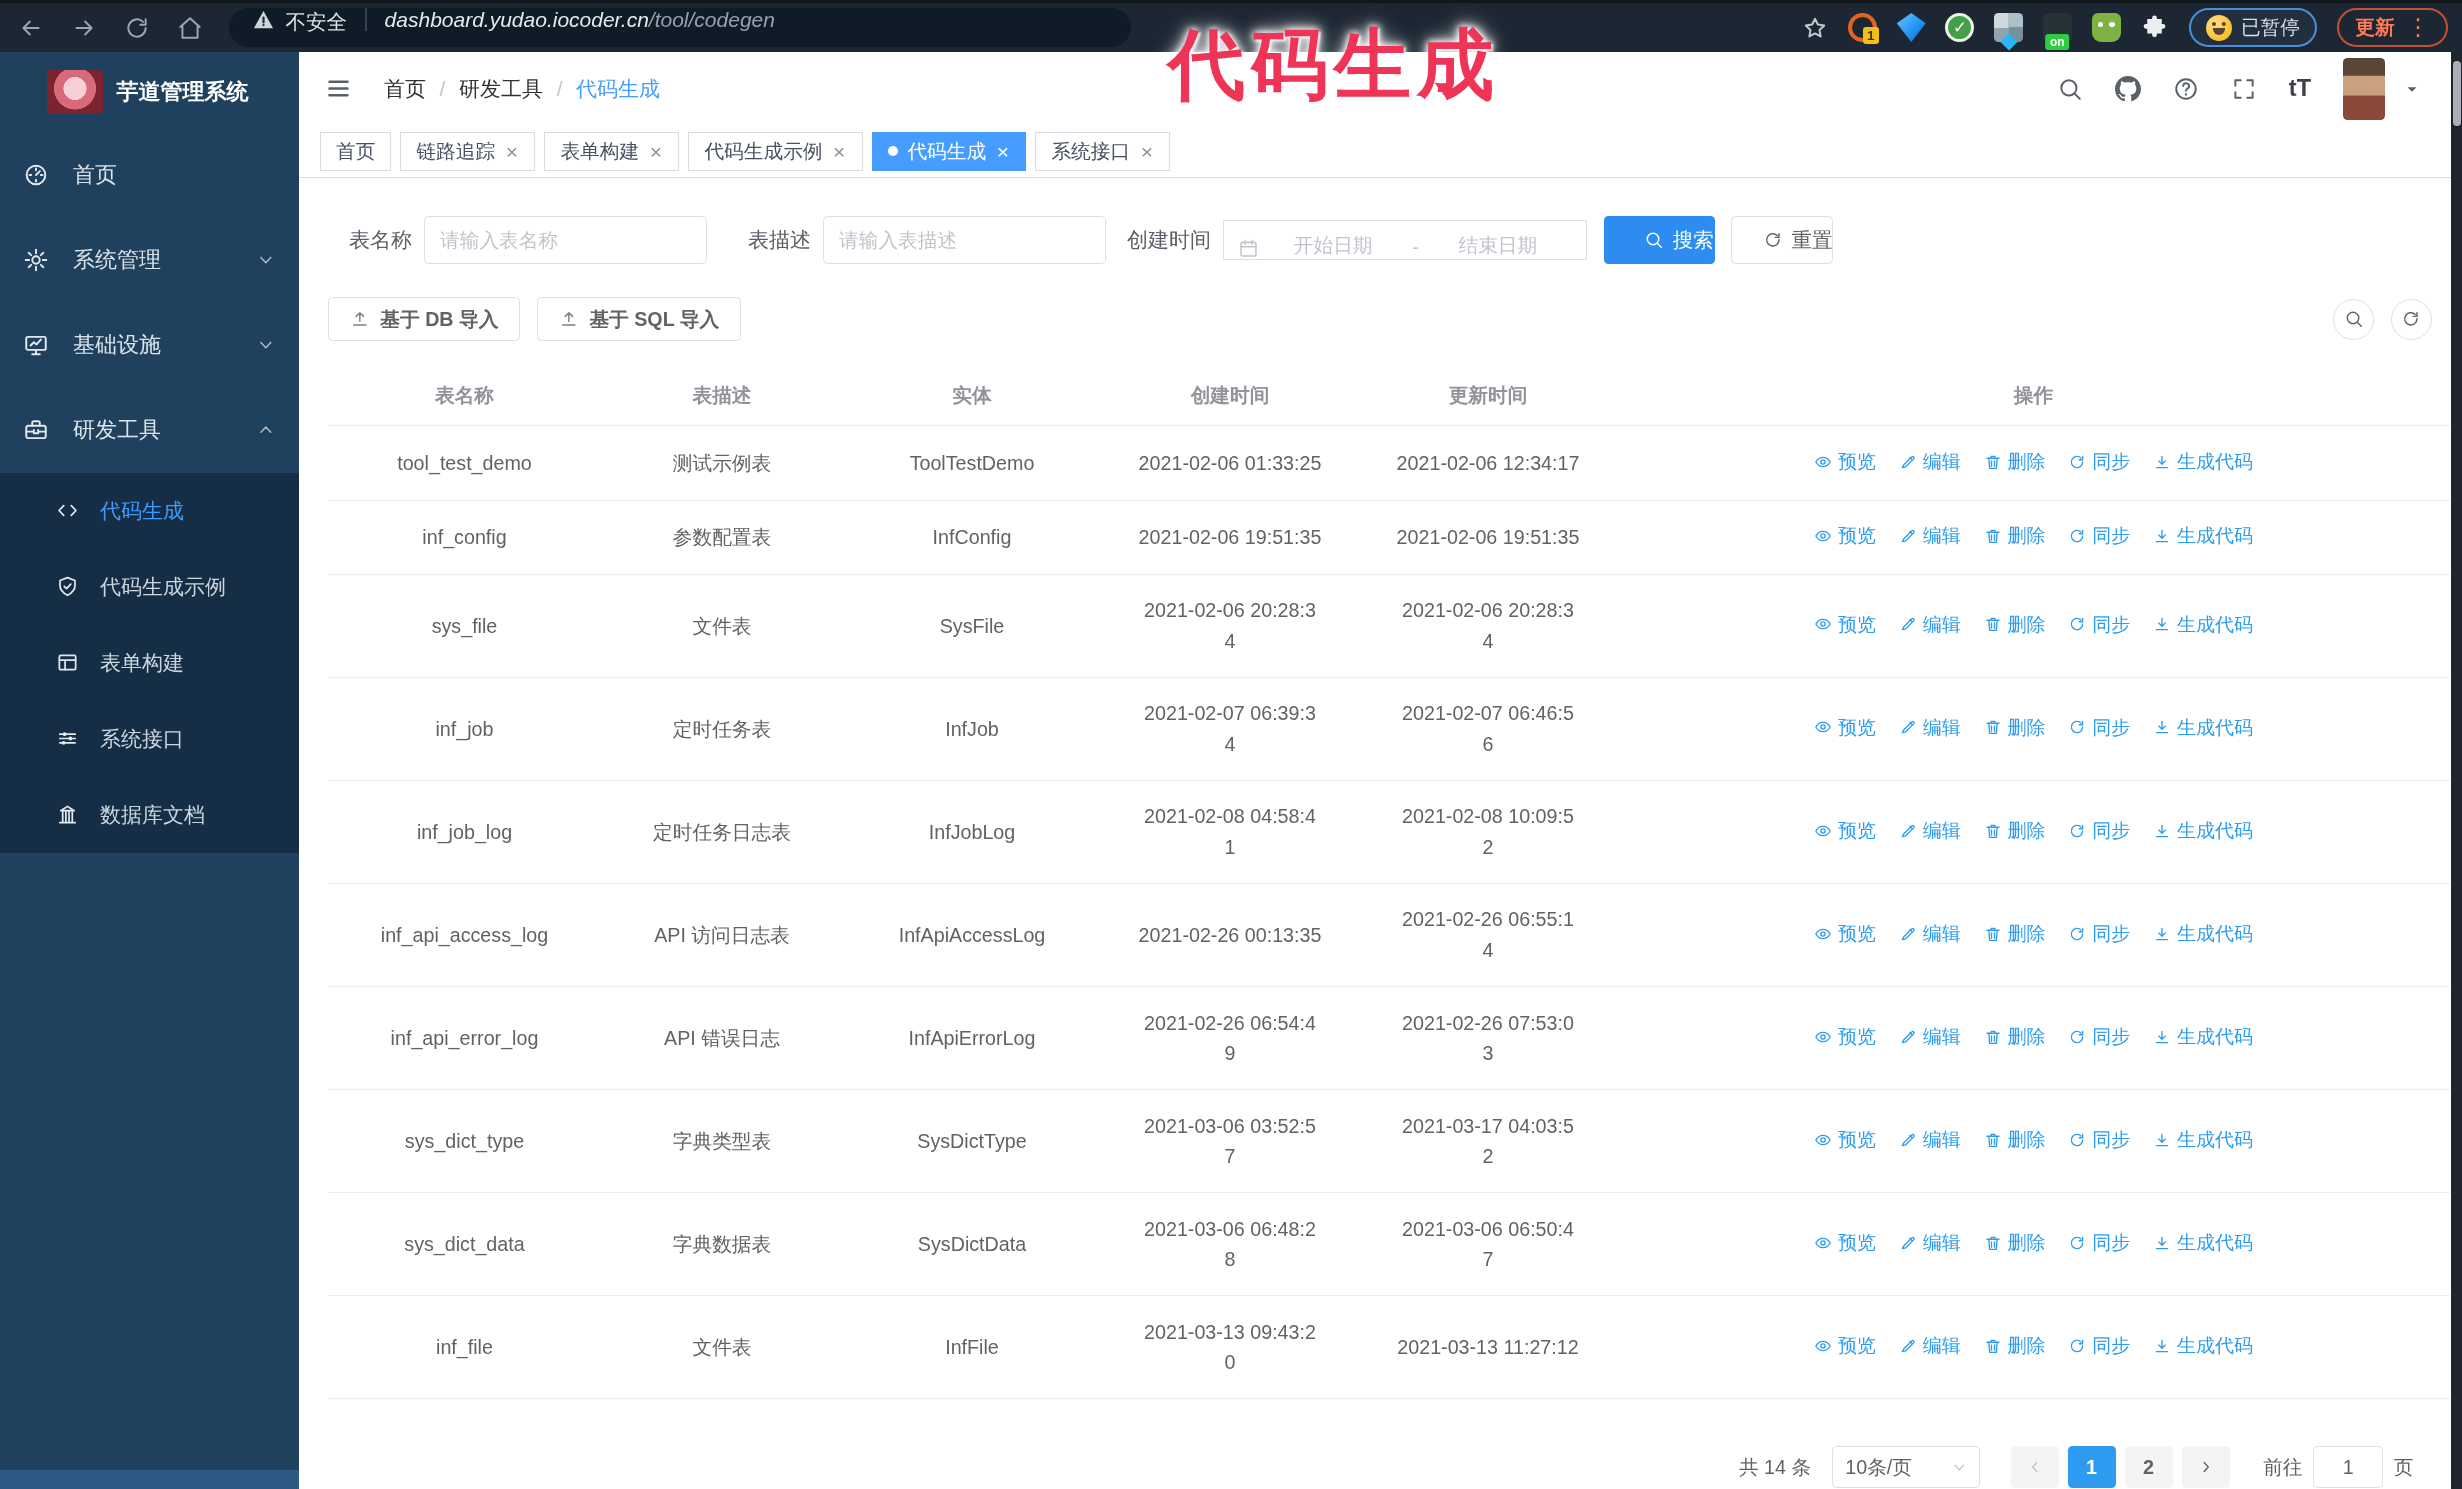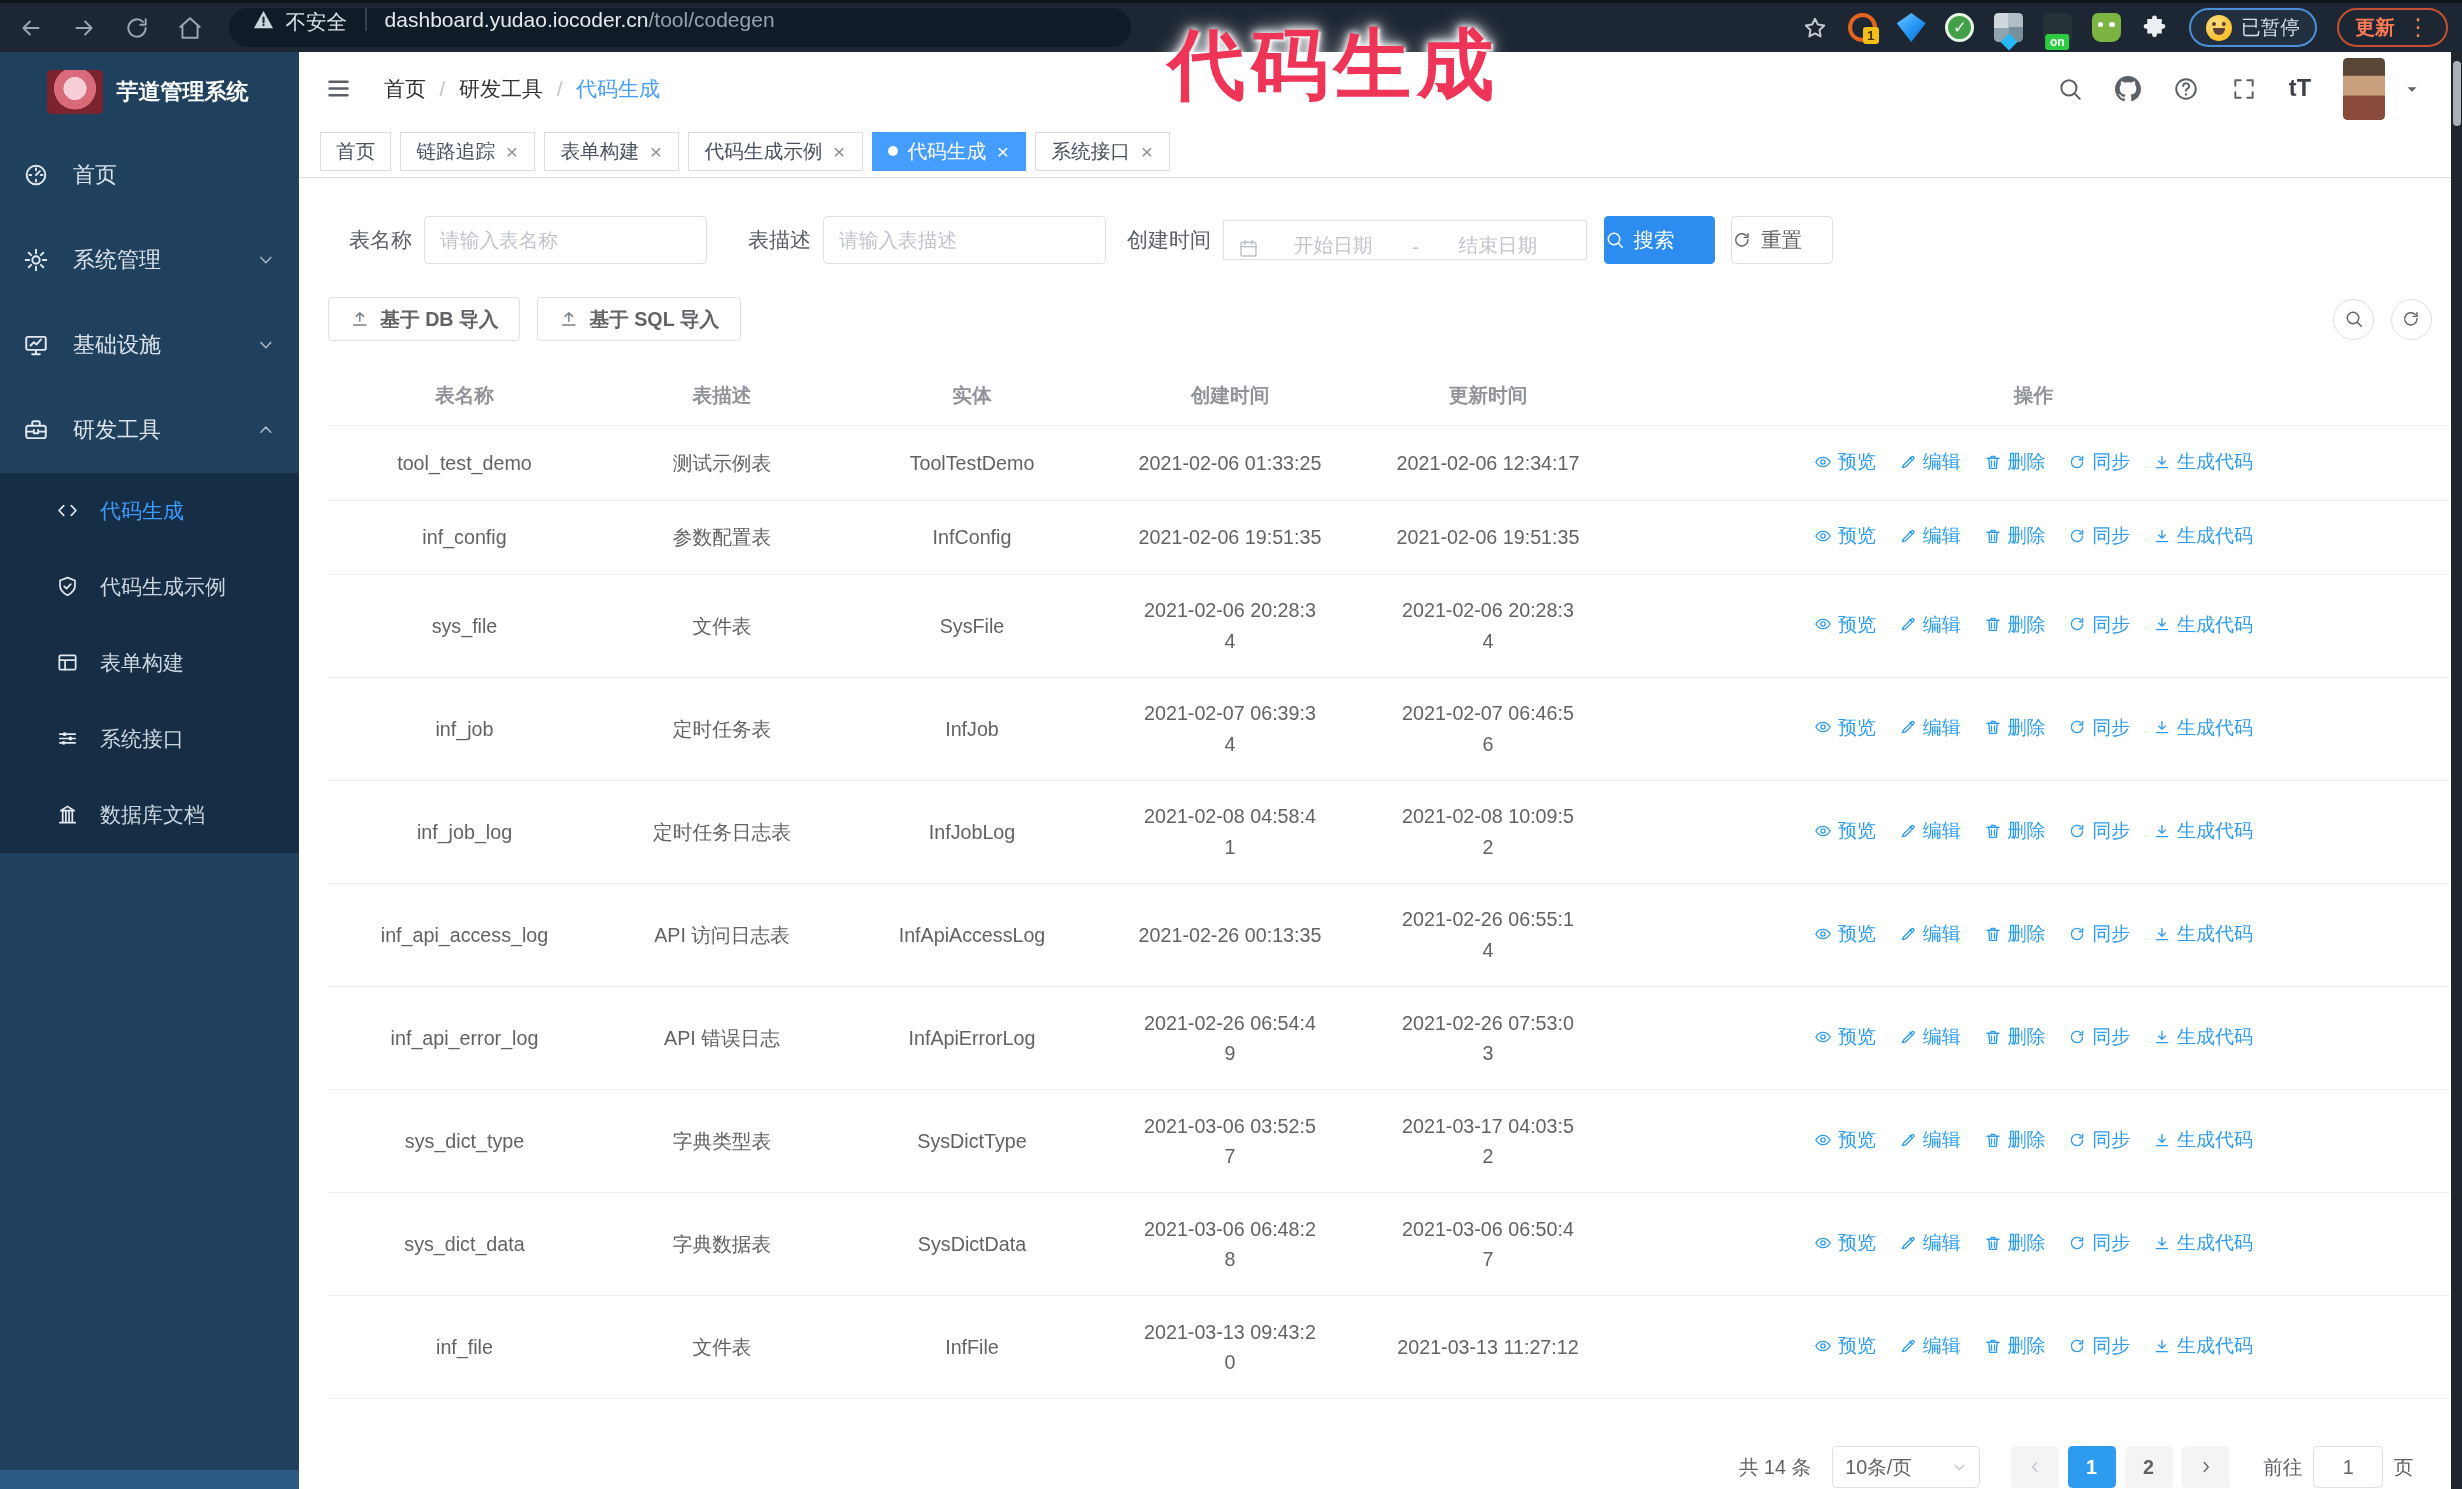--- a/index.html
+++ b/index.html
@@ -12,21 +12,21 @@
   
   .browser-bar { position:absolute; top:0; left:0; width:100%; height:52px; background:#1d2733;
     border-top:3.8px solid #11161d; display:flex; align-items:center; z-index:5; }
   .nav-btn { width:26px; height:26px; color:#9aa6b2; margin-left:27px; cursor:pointer; }
   .nav-btn:first-child { margin-left:18px; }
   .url-pill { margin-left:26px; height:39px; width:902px; background:#0f1b26; border-radius:19.7px;
     display:flex; align-items:flex-start; padding:0 23px; }
   .warn-ic { width:23px; height:23px; color:#cdd5dc; }
   .sec-label { color:#dbe2e8; font-size:20.5px; margin-left:10.6px; }
   .url-divider { width:1.5px; height:23px; background:#39434e; margin:0 18px; }
-  .url-text { font-size:21px; color:#e6eaee; white-space:nowrap; }
+  .url-text { font-size:21px; color:#e6eaee; white-space:nowrap;font-style:italic; }
   .url-text .path { color:#98a2ac; }
   .browser-right { margin-left:auto; display:flex; align-items:center; gap:19.7px; margin-right:13.6px; }
   .star-ic { width:26px; height:26px; color:#c2cad2; cursor:pointer; }
   .ext { position:relative; width:29px; height:29px; cursor:pointer; }
   .ext-orange { border:4.5px solid #e2641f; border-radius:50%; }
   .ext-badge-num { position:absolute; right:-6px; bottom:-6px; background:#f3c01a; color:#4a3000;
     font-size:13.6px; font-weight:700; padding:0.8px 4.5px; border-radius:3px; }
   .ext-gem { background: linear-gradient(135deg,#6ec6ff 0%, #2196f3 55%, #0d63c9 100%);
     clip-path: polygon(50% 0, 100% 35%, 50% 100%, 0 35%); }
   .ext-check { background:#43a047; border-radius:50%; border:3px solid #e8f5e9; color:#fff;
@@ -110,21 +110,21 @@
   .f-label { font-size:21px; color:#5a5e66; margin-right:12px; white-space:nowrap; }
   .text-input { width:283px; height:48px; border:0.8px solid #dcdfe6; border-radius:4.5px; padding:0 15px;
     font-size:19.7px; color:#606266; font-family:inherit; outline:none; }
   .text-input::placeholder { color:#c0c4cc; }
   .ml-desc { margin-left:41px; } .ml-time { margin-left:21px; }
   .date-range { width:364px; height:40px; border:0.8px solid #dcdfe6; border-radius:1px; display:flex;
     align-items:flex-end; padding:0 13.6px; color:#c0c4cc; font-size:19.7px; cursor:text; }
   .dr-ic { width:21px; height:21px; color:#c0c4cc; flex:none; }
   .dr-part { flex:1; text-align:center; white-space:nowrap; }
   .dr-sep { color:#c0c4cc; padding:0 4.5px; }
-  .btn { height:48px; border-radius:4.5px; display:inline-flex; align-items:center; justify-content:flex-start;
+  .btn { height:48px; border-radius:4.5px; display:inline-flex; align-items:center; justify-content:flex-end;
     gap:9px; font-size:20.5px; cursor:pointer; border:0.8px solid transparent; white-space:nowrap; }
   .btn-primary { margin-left:16.7px; width:111px; background:#2d8cf0; color:#fff; }
   .btn-plain { margin-left:16.7px; width:102px; background:#fff; border-color:#dcdfe6; color:#606266; }
   .btn-ic { width:19.7px; height:19.7px; }
 
   .toolbar-row { margin-top:33px; display:flex; align-items:center; padding-right:19.7px; }
   .btn-import { height:44px; padding:0 21px; border:0.8px solid #dcdfe6; border-radius:4.5px; background:#fff;
     color:#606266; font-size:19.7px; display:inline-flex; align-items:center; gap:10.6px; margin-right:16.7px; cursor:pointer;font-weight:bold; }
   .btn-import .btn-ic { color:#7a8088; }
   .toolbar-right { margin-left:auto; display:flex; gap:16.7px; }

